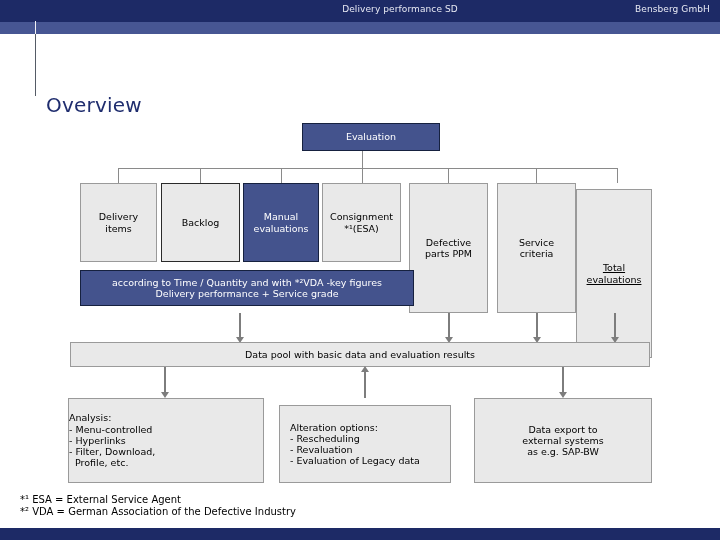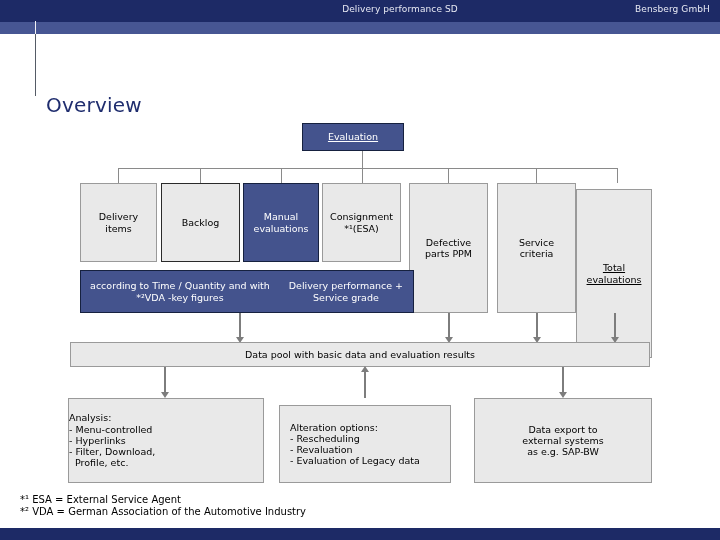--- a/index.html
+++ b/index.html
@@ -45,21 +45,21 @@
 
 <div class="abs" id="hdr-dark"></div>
 <div class="abs" id="hdr-light"></div>
 <div class="abs" id="hdr-title">Delivery performance SD</div>
 <div class="abs" id="hdr-company">Bensberg GmbH</div>
 
 <div class="abs" id="accent-line"></div>
 <div class="abs" id="accent-line-top"></div>
 <div class="abs" id="slide-title">Overview</div>
 
-<div class="abs box box-blue" style="left:302px;top:123px;width:102px;height:28px;text-decoration:underline;">Evaluation</div>
+<div class="abs box box-blue" style="left:302px;top:123px;width:138px;height:28px;">Evaluation</div>
 
 <div class="abs vline" style="left:362px;top:151px;height:17px;"></div>
 
 <div class="abs hline" style="left:118px;top:168px;width:500px;"></div>
 
 <div class="abs vline" style="left:118px;top:168px;height:15px;"></div>
 <div class="abs vline" style="left:200px;top:168px;height:15px;"></div>
 <div class="abs vline" style="left:281px;top:168px;height:15px;"></div>
 <div class="abs vline" style="left:362px;top:168px;height:15px;"></div>
 <div class="abs vline" style="left:448px;top:168px;height:15px;"></div>
@@ -79,21 +79,21 @@
 
 <div class="abs box box-gray" style="left:409px;top:183px;width:79px;height:130px;white-space:pre-line;">Defective
 parts PPM</div>
 
 <div class="abs box box-gray" style="left:497px;top:183px;width:79px;height:130px;white-space:pre-line;">Service
 criteria</div>
 
 <div class="abs box box-gray" style="left:576px;top:189px;width:76px;height:169px;white-space:pre-line;text-decoration:underline;">Total
 evaluations</div>
 
-<div class="abs box box-blue" style="left:80px;top:270px;width:334px;height:43px;">
+<div class="abs box box-blue" style="left:80px;top:270px;width:334px;height:36px;flex-direction:column;">
   <span>according to Time / Quantity and with *²VDA -key figures</span>
   <span>Delivery performance + Service grade</span>
 </div>
 
 <div class="abs arrow-v" style="left:239px;top:313px;height:24px;"></div>
 <div class="abs arrowhead-down" style="left:236px;top:337px;"></div>
 
 <div class="abs arrow-v" style="left:448px;top:313px;height:24px;"></div>
 <div class="abs arrowhead-down" style="left:445px;top:337px;"></div>
 
@@ -137,15 +137,15 @@
 
 <div class="abs box box-gray" style="left:474px;top:398px;width:178px;height:85px;">
   <div style="text-align:center;">
     <span style="display:block;">Data export to</span>
     <span style="display:block;">external systems</span>
     <span style="display:block;">as e.g. SAP-BW</span>
   </div>
 </div>
 
 <div class="abs note" style="left:20px;top:493px;">*¹ ESA = External Service Agent</div>
-<div class="abs note" style="left:20px;top:505px;">*² VDA = German Association of the Automotive Industry</div>
+<div class="abs note" style="left:20px;top:505px;">*² VDA = German Association of the Defective Industry</div>
 
 <div class="abs" id="footer-bar"></div>
 
 </body></html>

